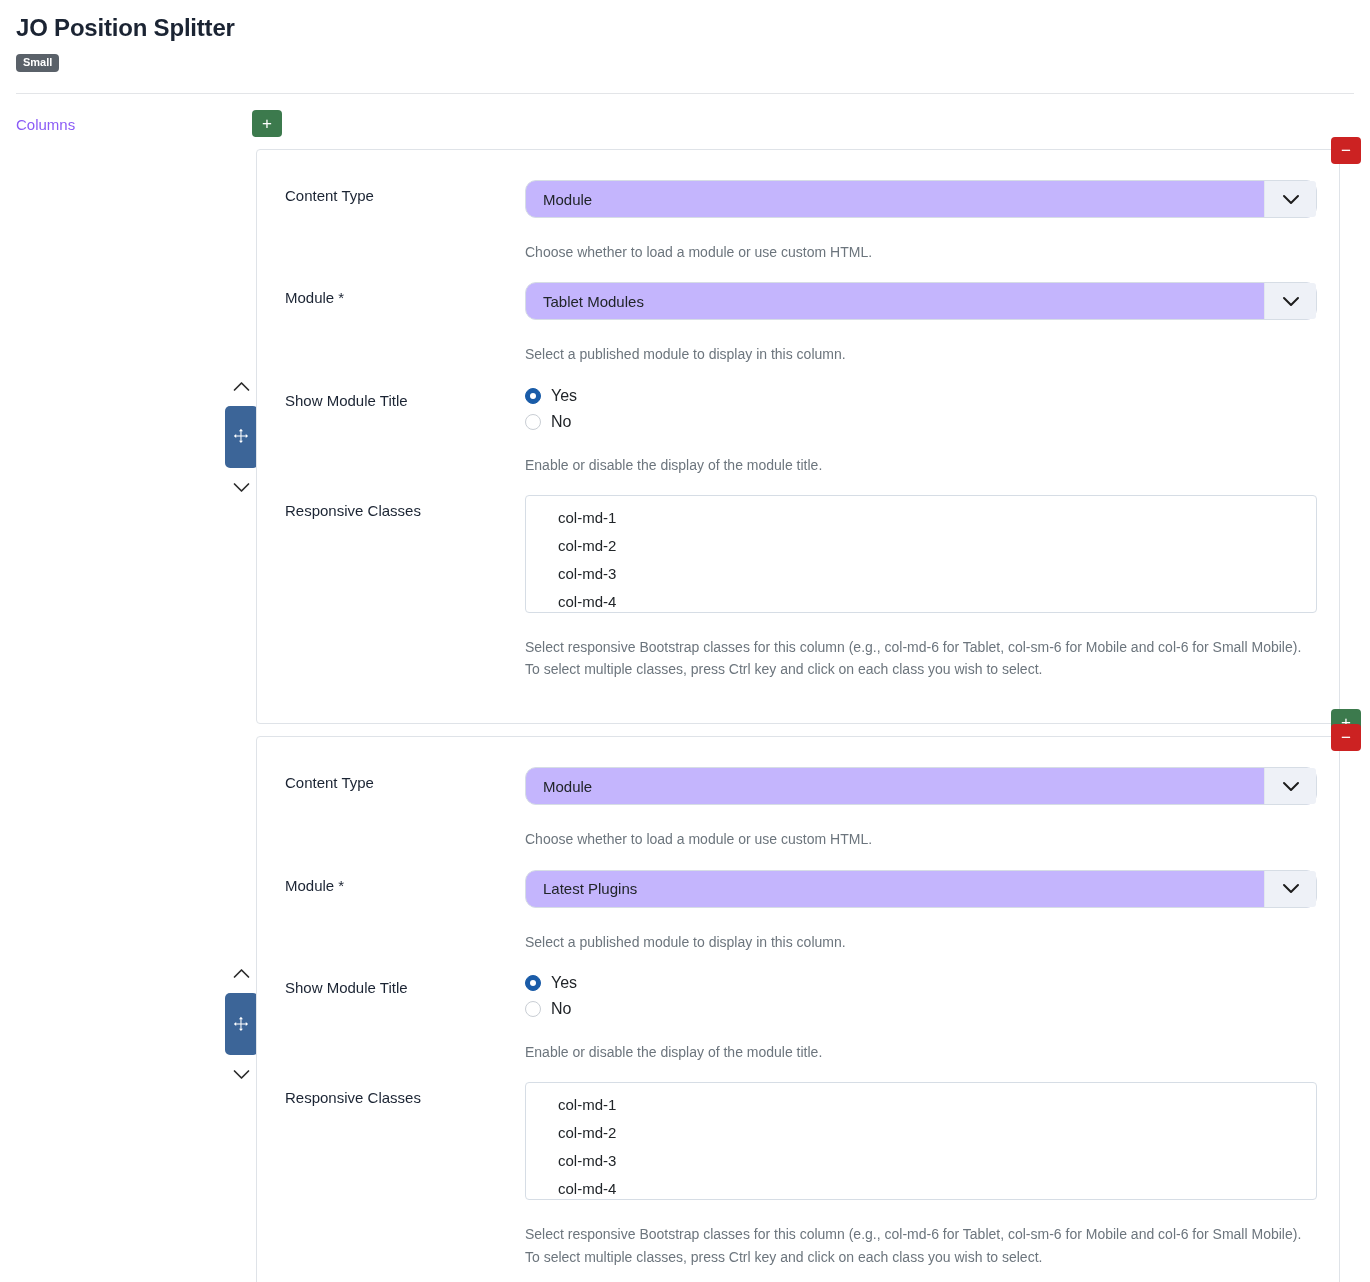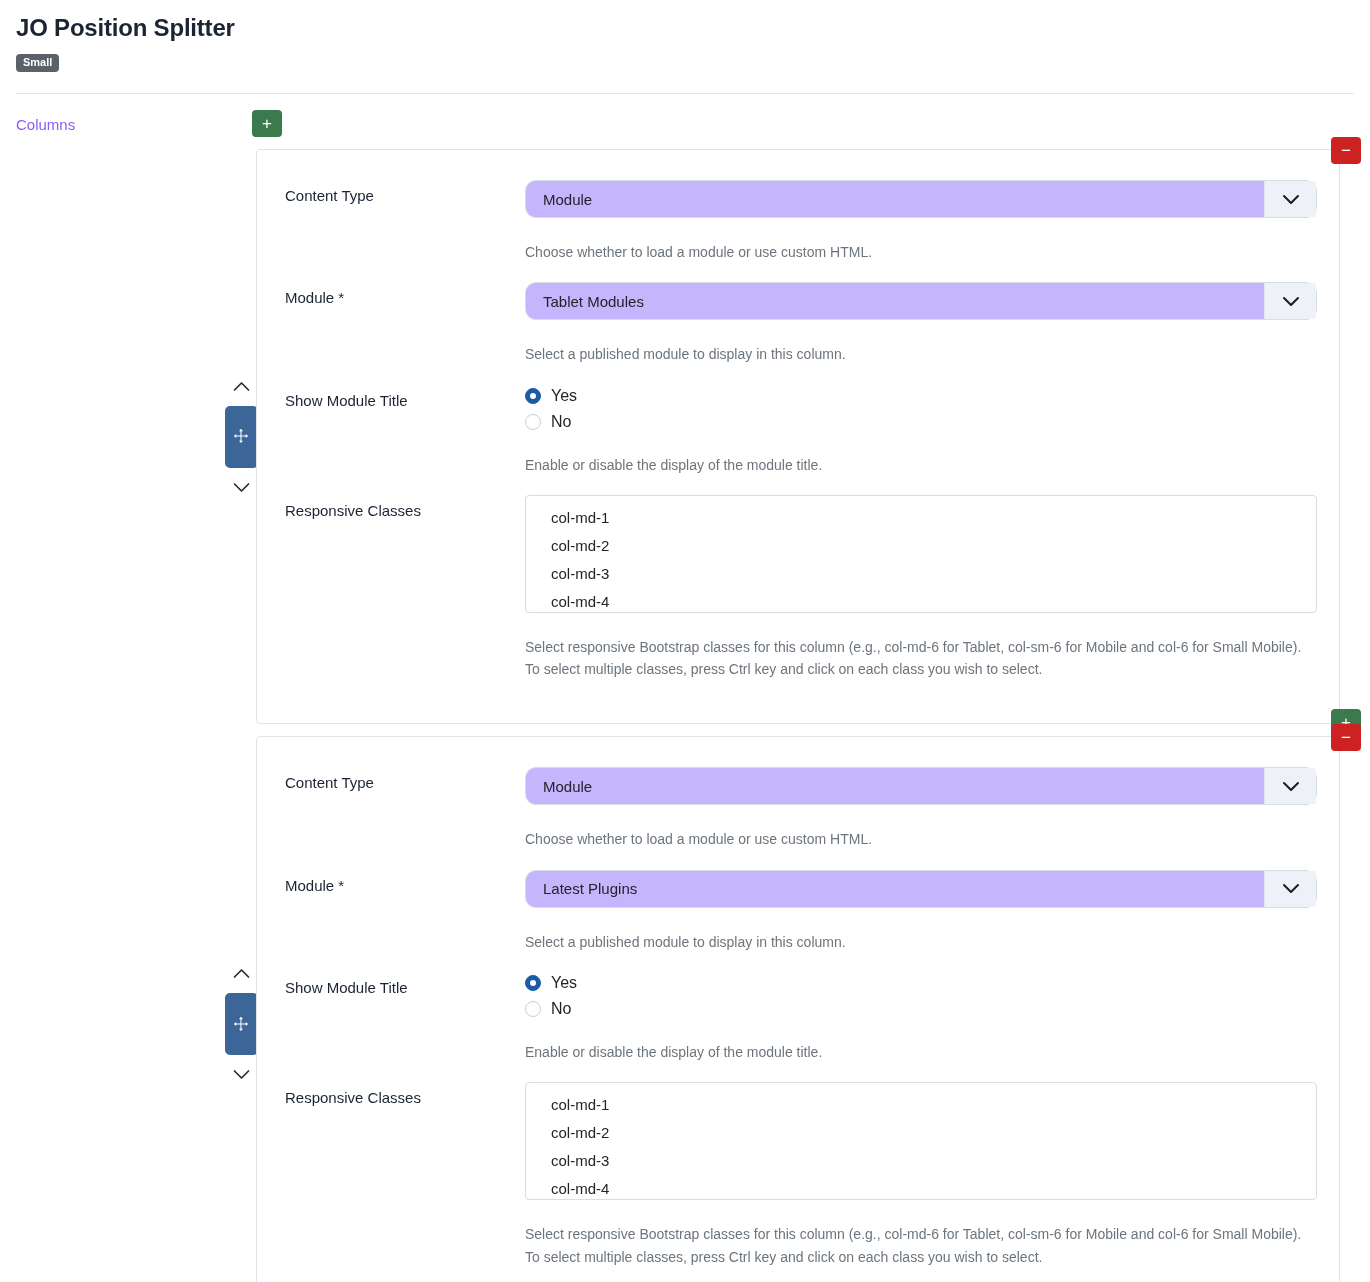--- a/index.html
+++ b/index.html
@@ -238,21 +238,21 @@
     border-radius: 50%;
     background: #ffffff;
   }
   .radio-text { font-size: 16px; color: #212529; }
 
   
   .listbox {
     border: 1px solid #d6dde5;
     border-radius: 4px;
     background: #ffffff;
-    padding: 8px 8px;
+    padding: 8px 15px;
     height: 118px;
     overflow: hidden;
   }
   .listbox-opt {
     padding: 5px 17px;
     font-size: 15px;
     color: #212529;
     cursor: pointer;
     line-height: 1.2;
   }

